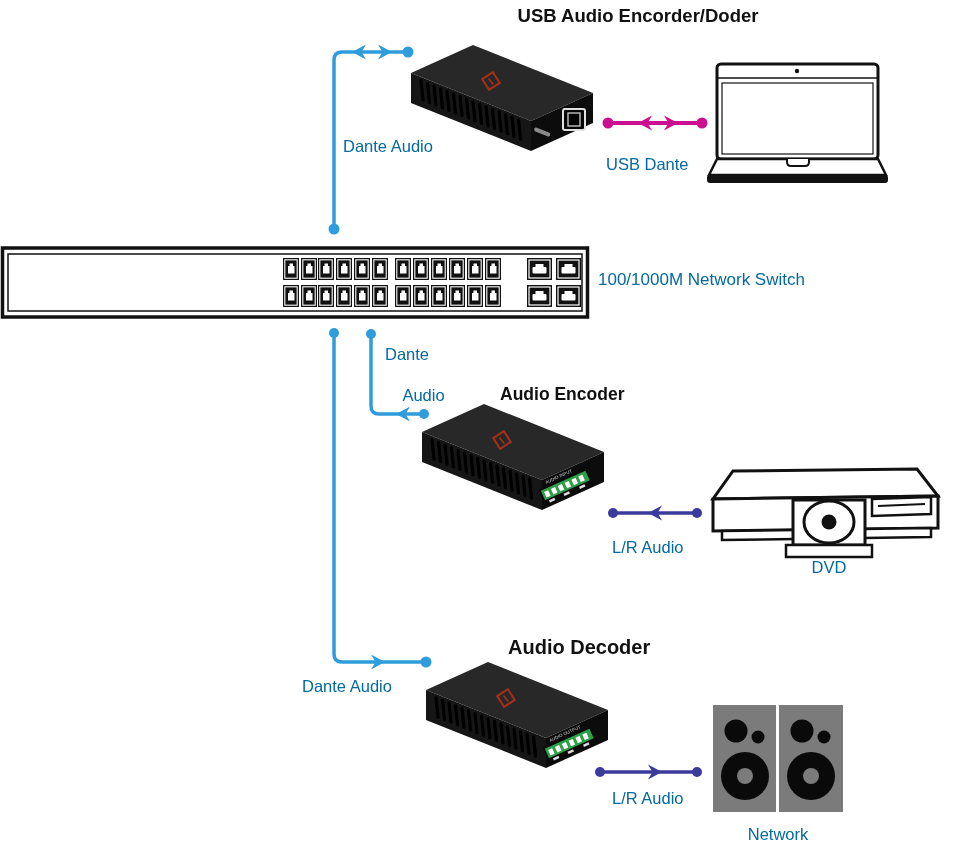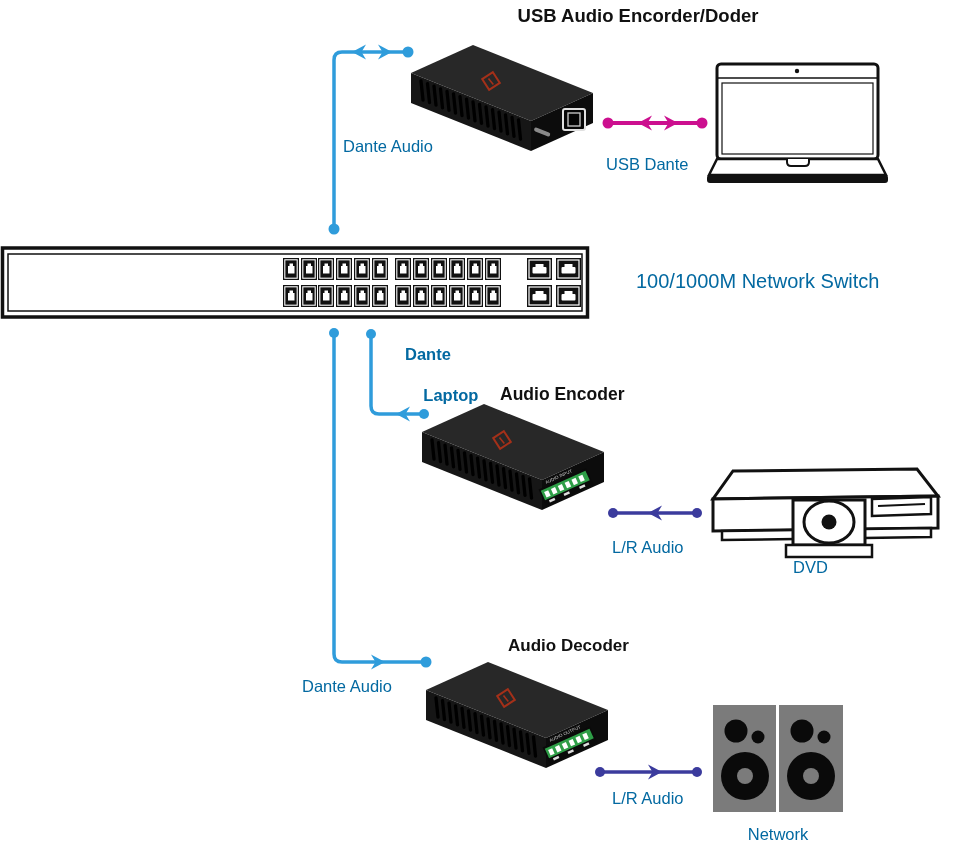--- a/index.html
+++ b/index.html
@@ -204,32 +204,32 @@
     </g>
   </svg>
 
   <div class="ttl" style="left:493px;top:5px;width:290px;text-align:center;">USB Audio Encorder/Doder</div>
 
   <div class="lbl" style="left:343px;top:136px;">Dante Audio</div>
 
   <div class="lbl" style="left:606px;top:154px;">USB Dante</div>
 
 
-  <div class="lbl" style="left:636px;top:269px;font-size:20px;">100/1000M Network Switch</div>
-
-  <div class="lbl" style="left:405px;top:344px;font-weight:bold;"><span>Dante</span><br>
-    <span>Laptop</span></div>
+  <div class="lbl" style="left:598px;top:269px;font-size:17px;">100/1000M Network Switch</div>
+
+  <div class="lbl" style="left:385px;top:344px;"><span>Dante</span><br>
+    <span>Audio</span></div>
 
   <div class="ttl" style="left:500px;top:384px;font-size:17.5px;">Audio Encoder</div>
 
   <div class="lbl" style="left:612px;top:537px;">L/R Audio</div>
 
-  <div class="lbl" style="left:793px;top:557px;width:72px;">DVD</div>
-
-  <div class="ttl" style="left:508px;top:636px;font-size:17px;">Audio Decoder</div>
+  <div class="lbl" style="left:793px;top:557px;width:72px;text-align:center;">DVD</div>
+
+  <div class="ttl" style="left:508px;top:636px;font-size:20px;">Audio Decoder</div>
 
   <div class="lbl" style="left:302px;top:676px;">Dante Audio</div>
 
   <div class="lbl" style="left:612px;top:788px;">L/R Audio</div>
 
   <div class="lbl" style="left:713px;top:824px;width:130px;text-align:center;">Network</div>
 
 </div>
 
 </body></html>

